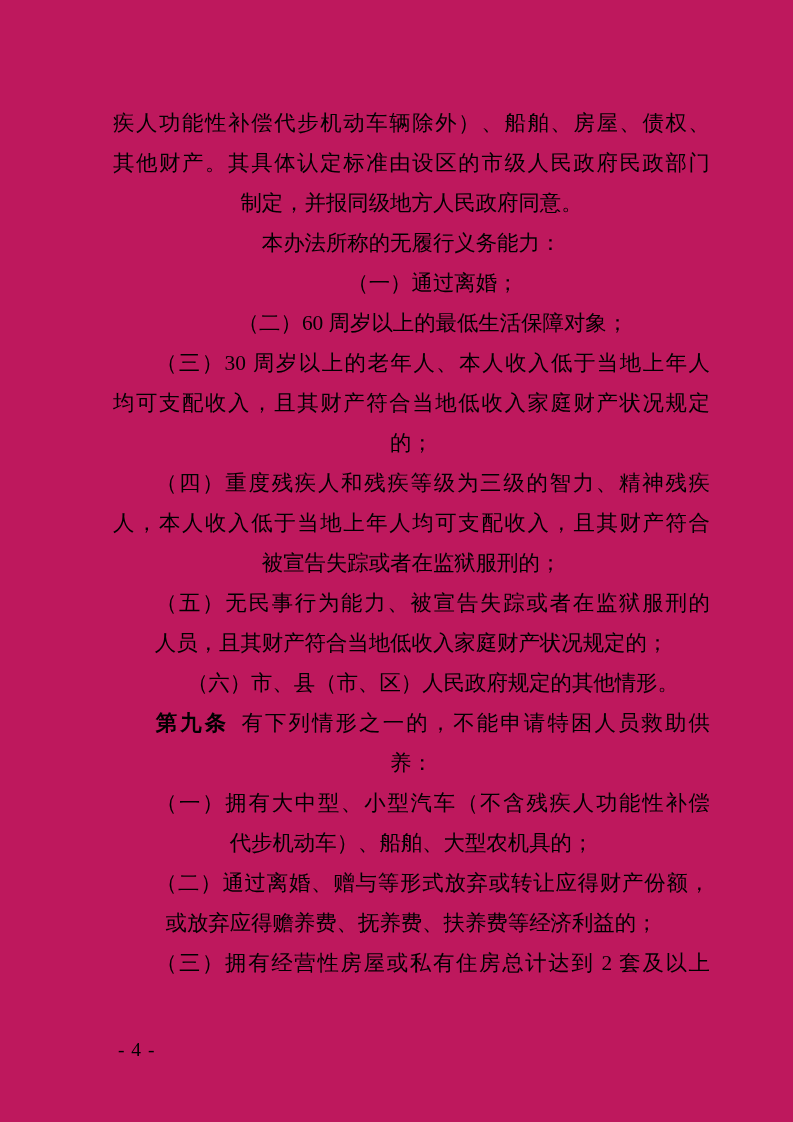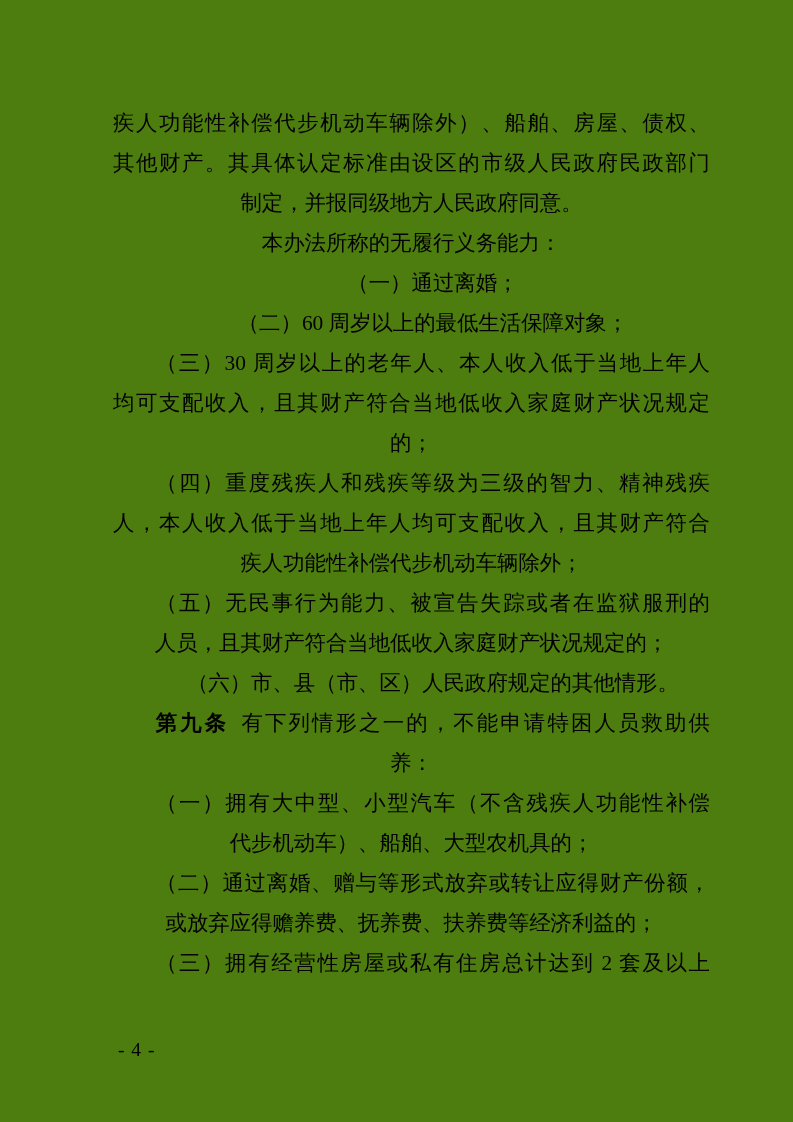--- a/index.html
+++ b/index.html
@@ -13,21 +13,21 @@
     position: relative;
     overflow: hidden;
     font-family: "Liberation Serif", "DejaVu Serif", serif;
     color: #000000;
   }
   .page {
     position: absolute;
     left: 0; top: 0;
     width: 793px;
     height: 1122px;
-    background: #4d7c0f;
+    background: #be185d;
   }
   .doc-body {
     position: absolute;
     left: 113px;
     top: 103px;
     width: 597px;
   }
   .line {
     height: 40px;
     line-height: 40px;
@@ -69,21 +69,21 @@
       <div class="line justify"><span>其他财产。其具体认定标准由设区的市级人民政府民政部门</span></div>
       <div class="line"><span>制定，并报同级地方人民政府同意。</span></div>
       <div class="line"><span>本办法所称的无履行义务能力：</span></div>
       <div class="line indent"><span>（一）通过离婚；</span></div>
       <div class="line indent"><span>（二）60 周岁以上的最低生活保障对象；</span></div>
       <div class="line justify indent"><span>（三）30 周岁以上的老年人、本人收入低于当地上年人</span></div>
       <div class="line justify"><span>均可支配收入，且其财产符合当地低收入家庭财产状况规定</span></div>
       <div class="line"><span>的；</span></div>
       <div class="line justify indent"><span>（四）重度残疾人和残疾等级为三级的智力、精神残疾</span></div>
       <div class="line justify"><span>人，本人收入低于当地上年人均可支配收入，且其财产符合</span></div>
-      <div class="line"><span>疾人功能性补偿代步机动车辆除外；</span></div>
+      <div class="line"><span>被宣告失踪或者在监狱服刑的；</span></div>
       <div class="line justify indent"><span>（五）无民事行为能力、被宣告失踪或者在监狱服刑的</span></div>
       <div class="line"><span>人员，且其财产符合当地低收入家庭财产状况规定的；</span></div>
       <div class="line indent"><span>（六）市、县（市、区）人民政府规定的其他情形。</span></div>
       <div class="line justify indent"><span class="art-num">第九条</span><span>有下列情形之一的，不能申请特困人员救助供</span></div>
       <div class="line"><span>养：</span></div>
       <div class="line justify indent"><span>（一）拥有大中型、小型汽车（不含残疾人功能性补偿</span></div>
       <div class="line"><span>代步机动车）、船舶、大型农机具的；</span></div>
       <div class="line justify indent"><span>（二）通过离婚、赠与等形式放弃或转让应得财产份额，</span></div>
       <div class="line"><span>或放弃应得赡养费、抚养费、扶养费等经济利益的；</span></div>
       <div class="line justify indent"><span>（三）拥有经营性房屋或私有住房总计达到 2 套及以上</span></div>

